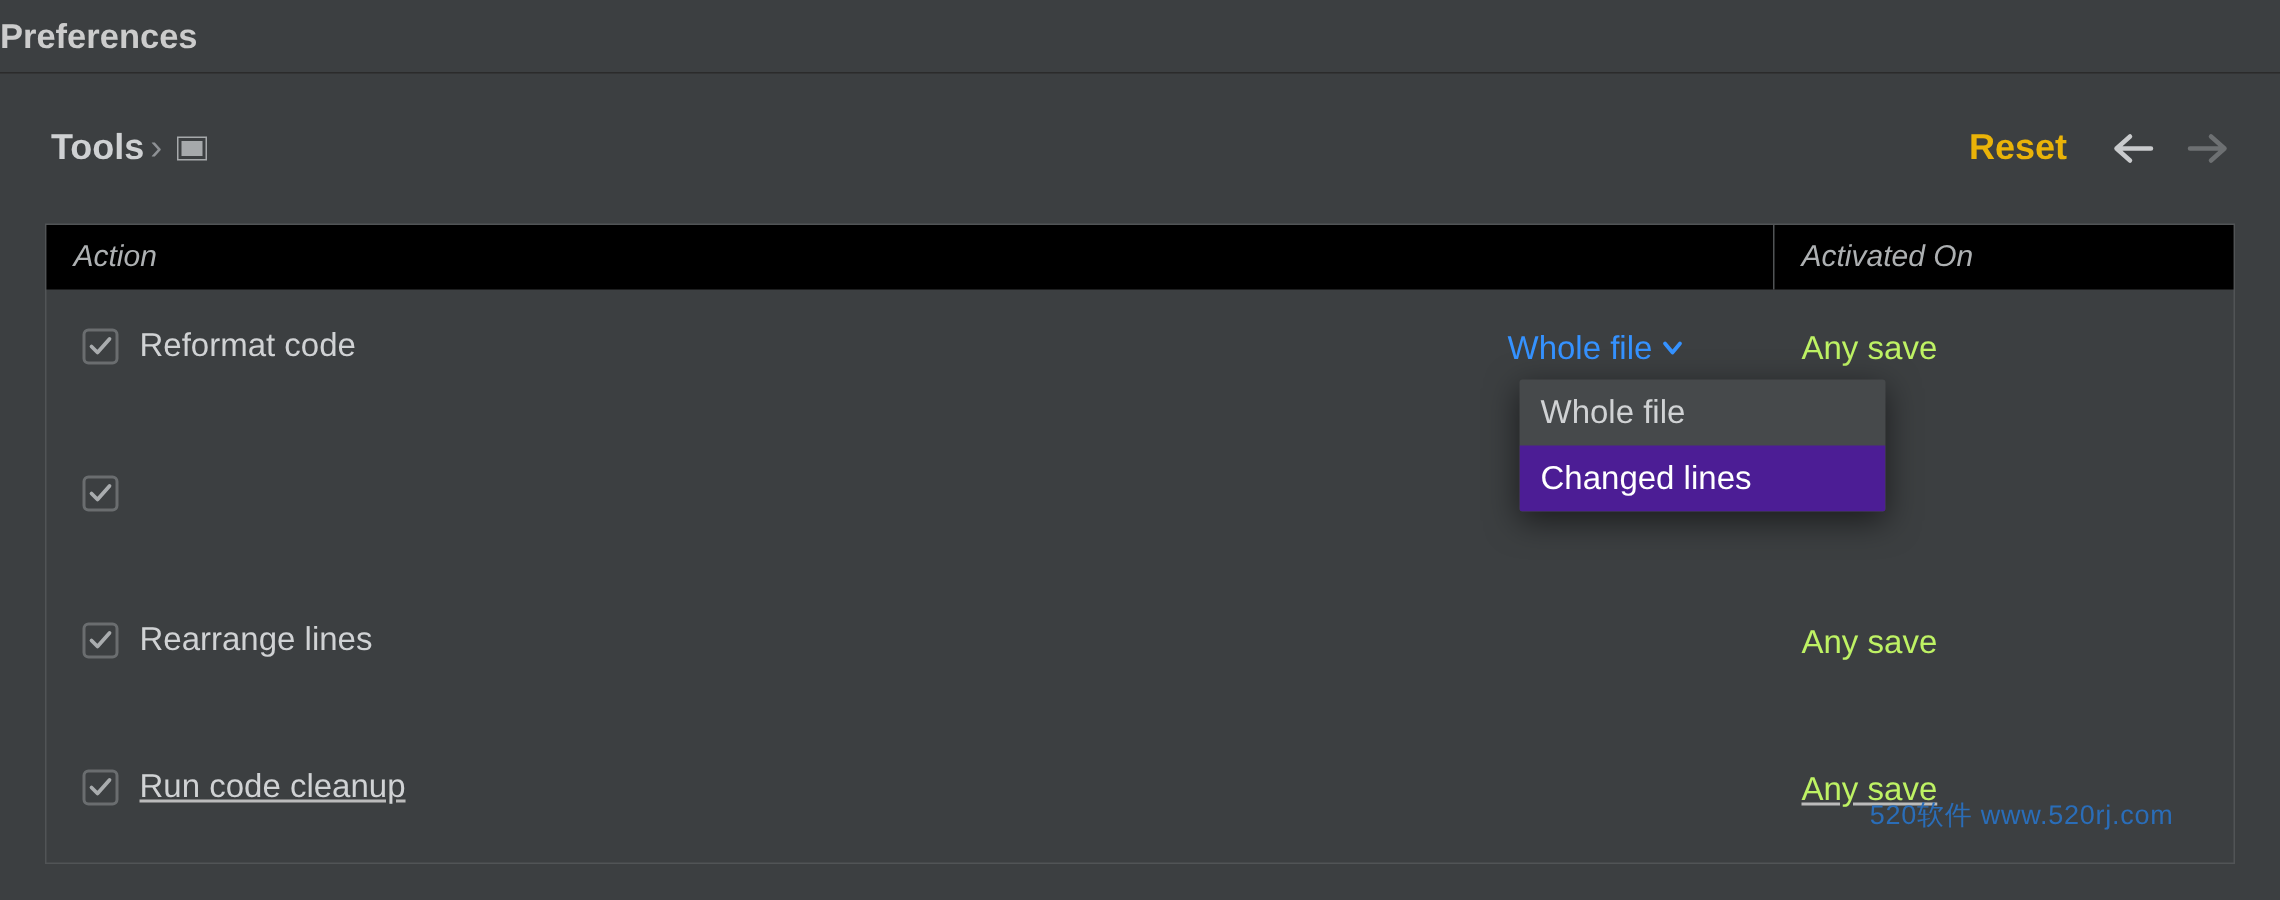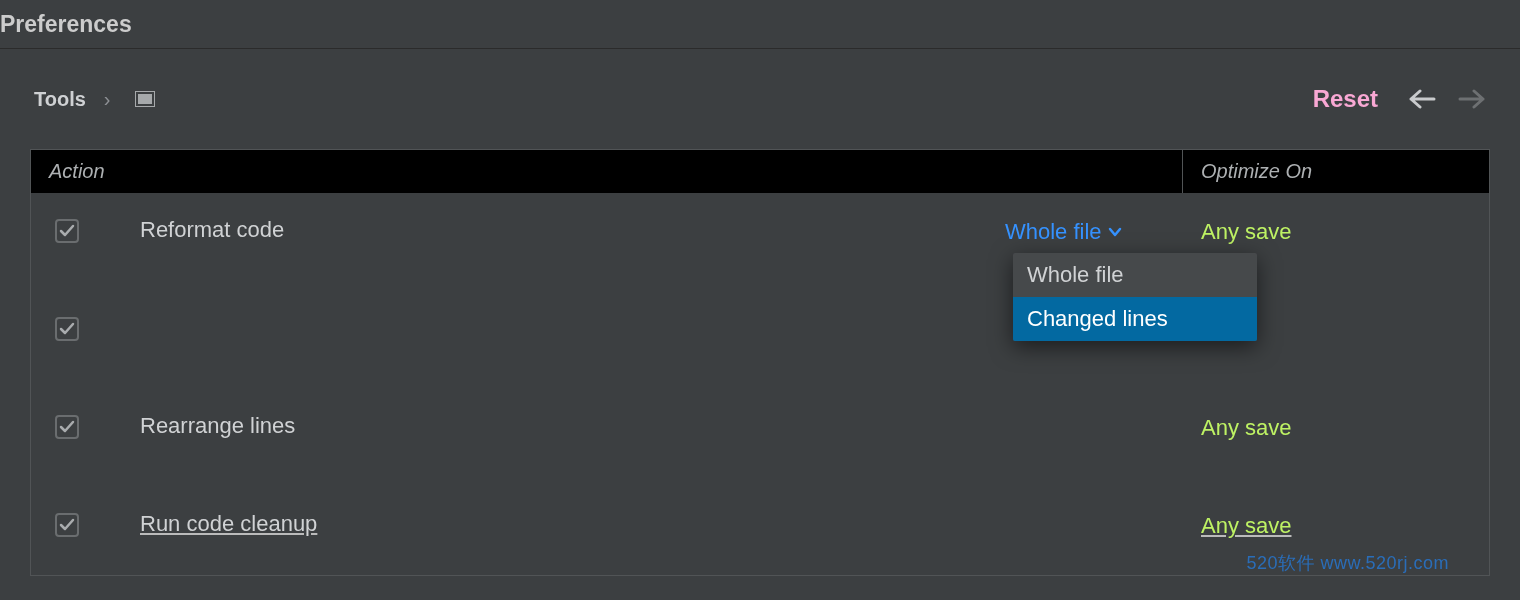--- a/index.html
+++ b/index.html
@@ -28,40 +28,40 @@
   .header {
     height: 100px;
     display: flex;
     align-items: center;
     padding: 0 34px;
     justify-content: space-between;
   }
   .breadcrumb {
     display: flex;
     align-items: center;
-    gap: 18px;
+    gap: 4px;
     color: #cfd1d3;
-    font-size: 20px;
+    font-size: 24px;
     font-weight: 700;
   }
   .breadcrumb-sep {
     color: #8e9195;
     font-weight: 400;
   }
   .inline-icon {
     display: inline-flex;
     margin-left: 6px;
   }
   .header-right {
     display: flex;
     align-items: center;
     gap: 30px;
   }
   .reset-link {
-    color: #f9a8d4;
+    color: #eab308;
     font-size: 24px;
     font-weight: 700;
     cursor: pointer;
   }
   .nav-arrows {
     display: flex;
     align-items: center;
     gap: 22px;
   }
   .arrow-btn { cursor: pointer; display: inline-flex; }
@@ -105,21 +105,20 @@
   .row {
     display: flex;
     align-items: flex-start;
     padding-top: 24px;
     min-height: 98px;
   }
   .row-left {
     flex: 1 1 auto;
     display: flex;
     padding-left: 24px;
-    gap: 47px;
   }
   .checkbox {
     width: 24px;
     height: 24px;
     border: 2px solid #6a6d6f;
     border-radius: 4px;
     margin-top: 2px;
     display: inline-flex;
     align-items: center;
     justify-content: center;
@@ -174,28 +173,28 @@
   .dropdown-item {
     height: 44px;
     display: flex;
     align-items: center;
     padding-left: 14px;
     font-size: 22px;
     color: #d0d2d4;
     cursor: pointer;
   }
   .dropdown-item.selected {
-    background: #0369a1;
+    background: #4c1d95;
     color: #ffffff;
   }
 
   .watermark {
     position: absolute;
     right: 40px;
-    bottom: 0;
+    bottom: 20px;
     color: #2a6db8;
     font-size: 18px;
     letter-spacing: 0.5px;
   }
 </style>
 </head>
 <body>
 
 <div class="titlebar">
   <div class="titlebar-title">Preferences</div>
@@ -225,21 +224,21 @@
           <path d="M16 2 L25 10 L16 18 M25 10 H2" fill="none" stroke="#c9cbcd" stroke-width="3" stroke-linecap="round" stroke-linejoin="round"></path>
         </svg>
       </span>
     </div>
   </div>
 </div>
 
 <div class="table-wrap">
   <div class="table-head">
     <div class="col-action">Action</div>
-    <div class="col-activated">Optimize On</div>
+    <div class="col-activated">Activated On</div>
   </div>
 
   <div class="rows">
 
     <div class="row">
       <div class="row-left">
         <span class="checkbox">
           <svg width="16" height="14" viewBox="0 0 16 14">
               <path d="M2 7 L6 11 L14 2" fill="none" stroke="#a9acae" stroke-width="2.5" stroke-linecap="round" stroke-linejoin="round"></path>
             </svg>

